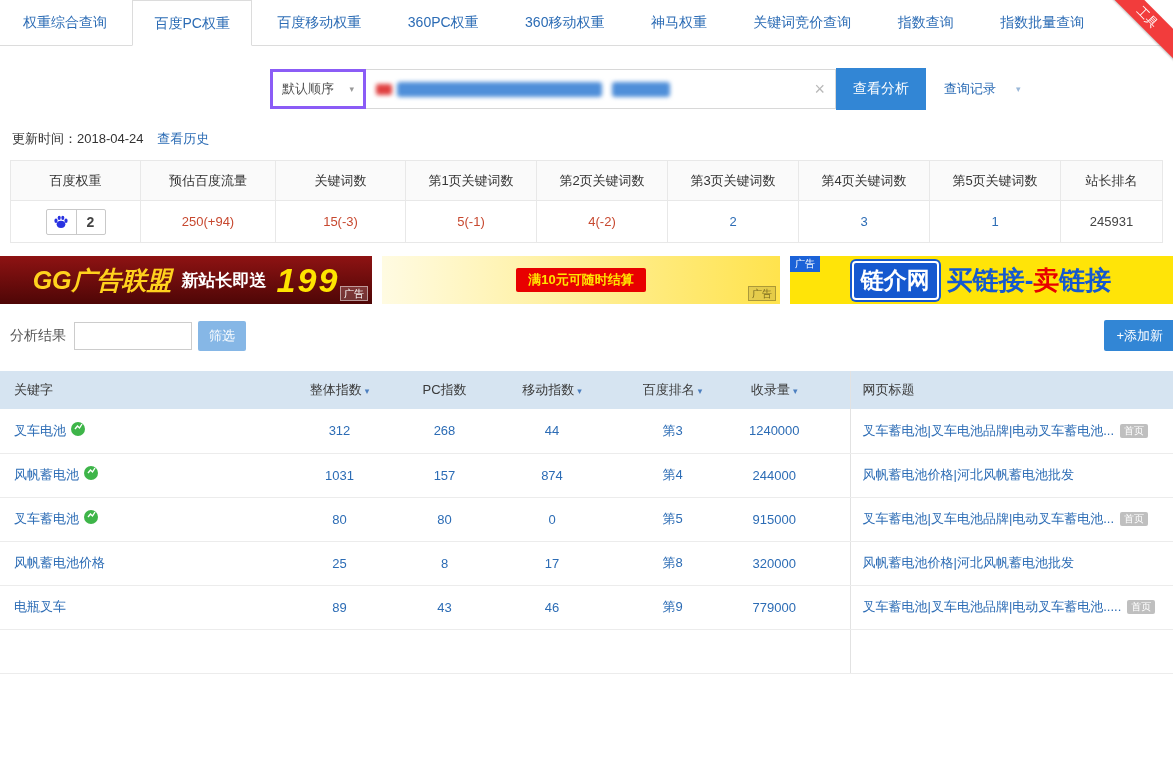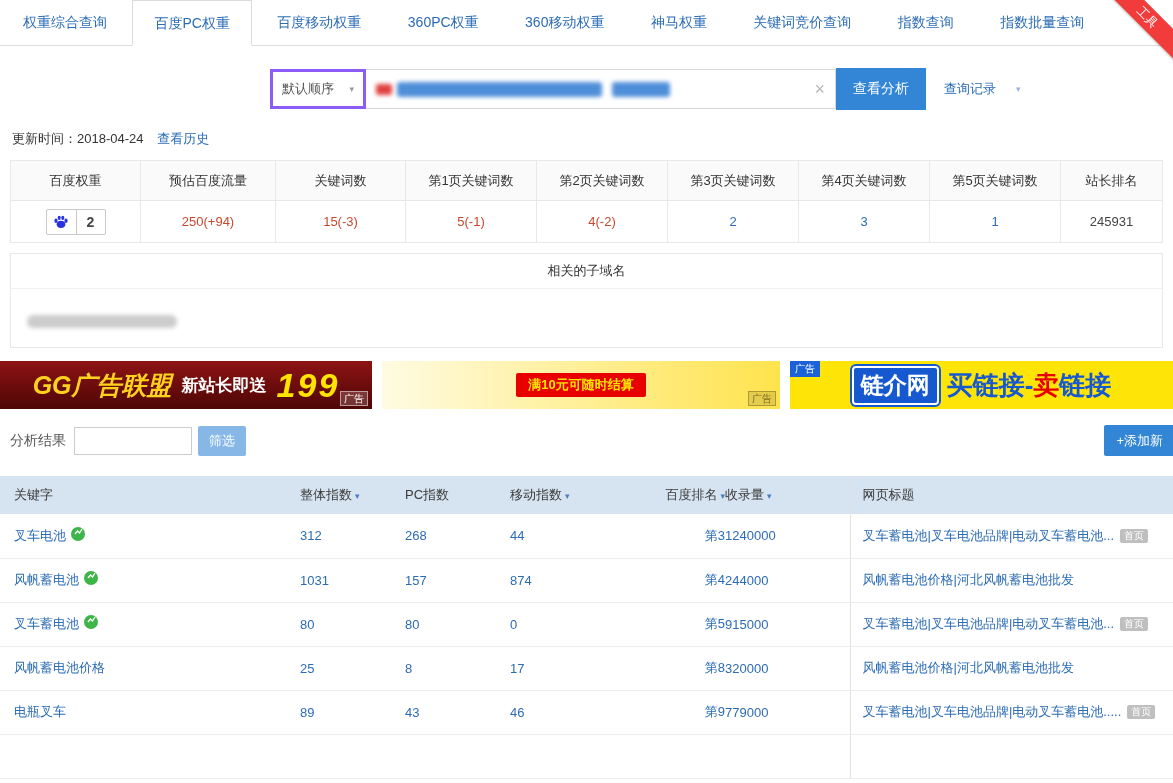--- a/index.html
+++ b/index.html
@@ -72,22 +72,22 @@
   .finput{width:118px;height:28px;border:1px solid #ccc;margin-left:8px;padding:0 6px;font-size:13px;outline:none}
   .fbtn{width:48px;height:30px;background:#86b7e6;color:#fff;border:none;font-size:13px;margin-left:6px;border-radius:2px;cursor:pointer}
   .addbtn{margin-left:auto;margin-right:-12px;background:#3286d5;color:#fff;border:none;font-size:13px;height:31px;padding:0 12px;border-radius:2px;cursor:pointer;white-space:nowrap}
 
   
   .ktable{width:1173px;margin-top:20px;border-collapse:collapse;table-layout:fixed}
   .ktable th{height:38px;background:#d6e4f1;font-size:13px;color:#3a3a3a;font-weight:normal}
   .ktable td{height:44px;font-size:13px;border-bottom:1px solid #ececec;background:#fff;overflow:hidden;white-space:nowrap}
   .ktable a{color:#2c6cb5}
   .a-l{text-align:left;padding-left:14px}
-  .a-r{text-align:left;padding-right:26px}
-  .a-c{text-align:right}
+  .a-r{text-align:center;padding-right:26px}
+  .a-c{text-align:center}
   .bl{border-left:1px solid #e2e2e2}
   .h-caret{color:#4c7fc0;font-size:9px;margin-left:3px}
   .kicon{display:inline-block;width:14px;height:14px;background:#3eb549;border-radius:50%;margin-left:5px;vertical-align:4px;text-align:center;line-height:10px}
   .badge{display:inline-block;margin-left:6px;background:#bfbfbf;color:#fff;font-size:10px;line-height:14px;padding:0 4px;border-radius:2px;vertical-align:1px}
   .badge:empty{display:none}
   .t-title{padding-left:12px}
 </style>
 </head>
 <body>
 
@@ -173,24 +173,20 @@
       <td class="val-red">5(-1)</td>
       <td class="val-red">4(-2)</td>
       <td class="val-blue">2</td>
       <td class="val-blue">3</td>
       <td class="val-blue">1</td>
       <td class="val-dark">245931</td>
     </tr>
   </tbody>
     </table>
 
-  <div class="subpanel">
-    <div class="ptitle">相关的子域名</div>
-    <div class="sub-redact"></div>
-  </div>
 
   <div class="ads">
     <div class="ad ad1">
       <span class="brand">GG广告联盟</span>
       <span class="line">新站长即送</span>
       <span class="price">199</span>
       <span class="ad-tag">广告</span>
     </div>
     <div class="ad ad2">
       <span class="pill">满10元可随时结算</span>

